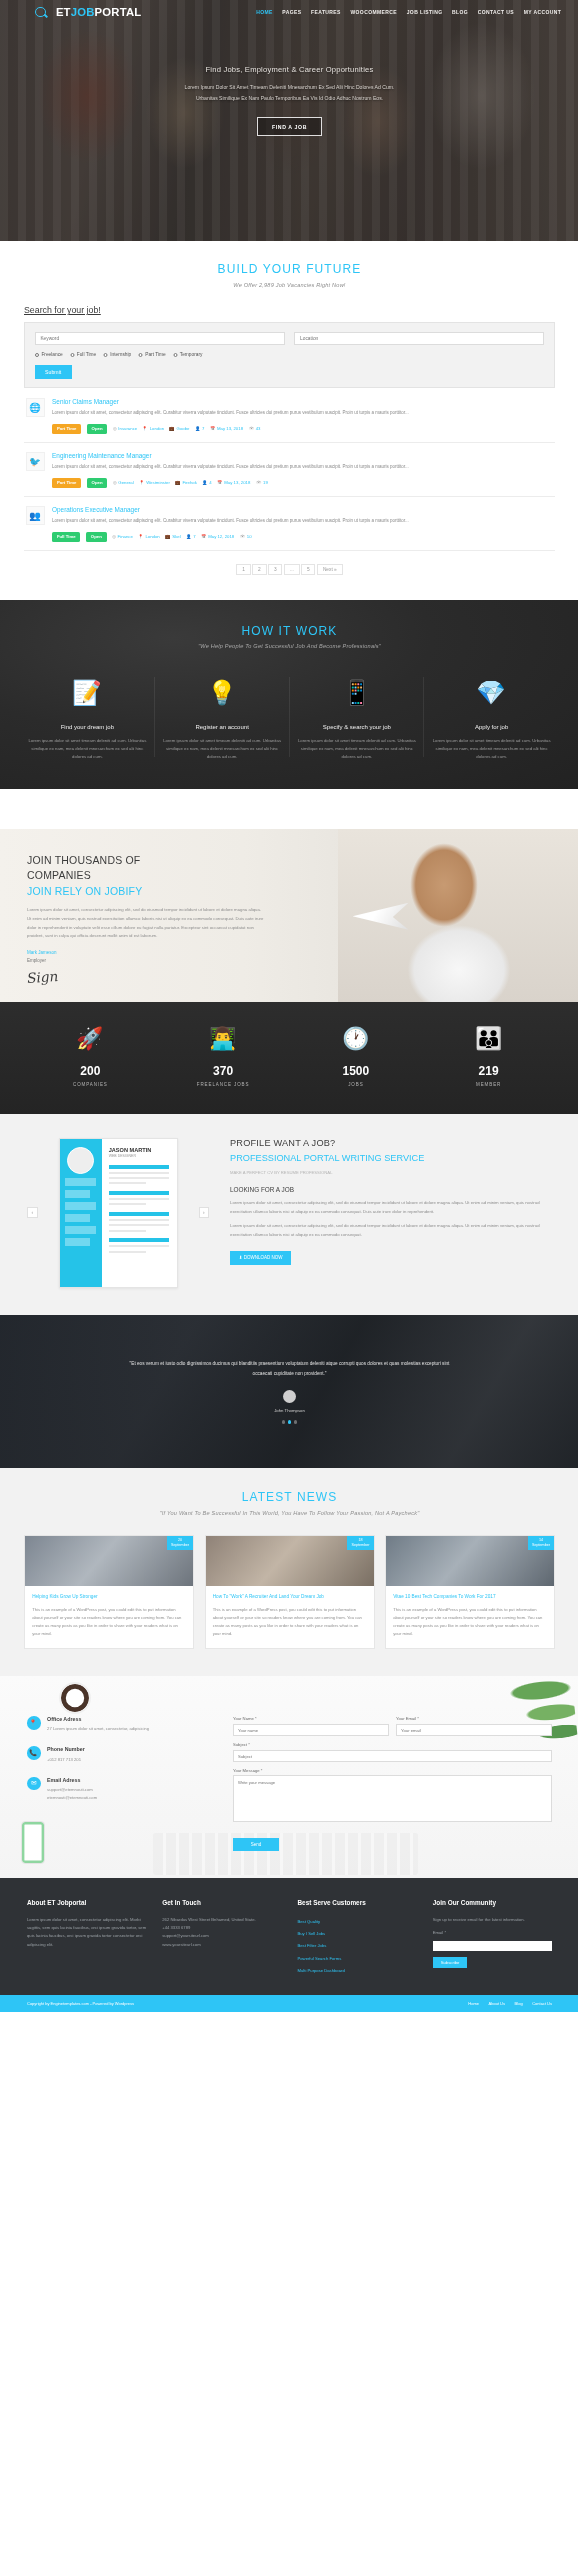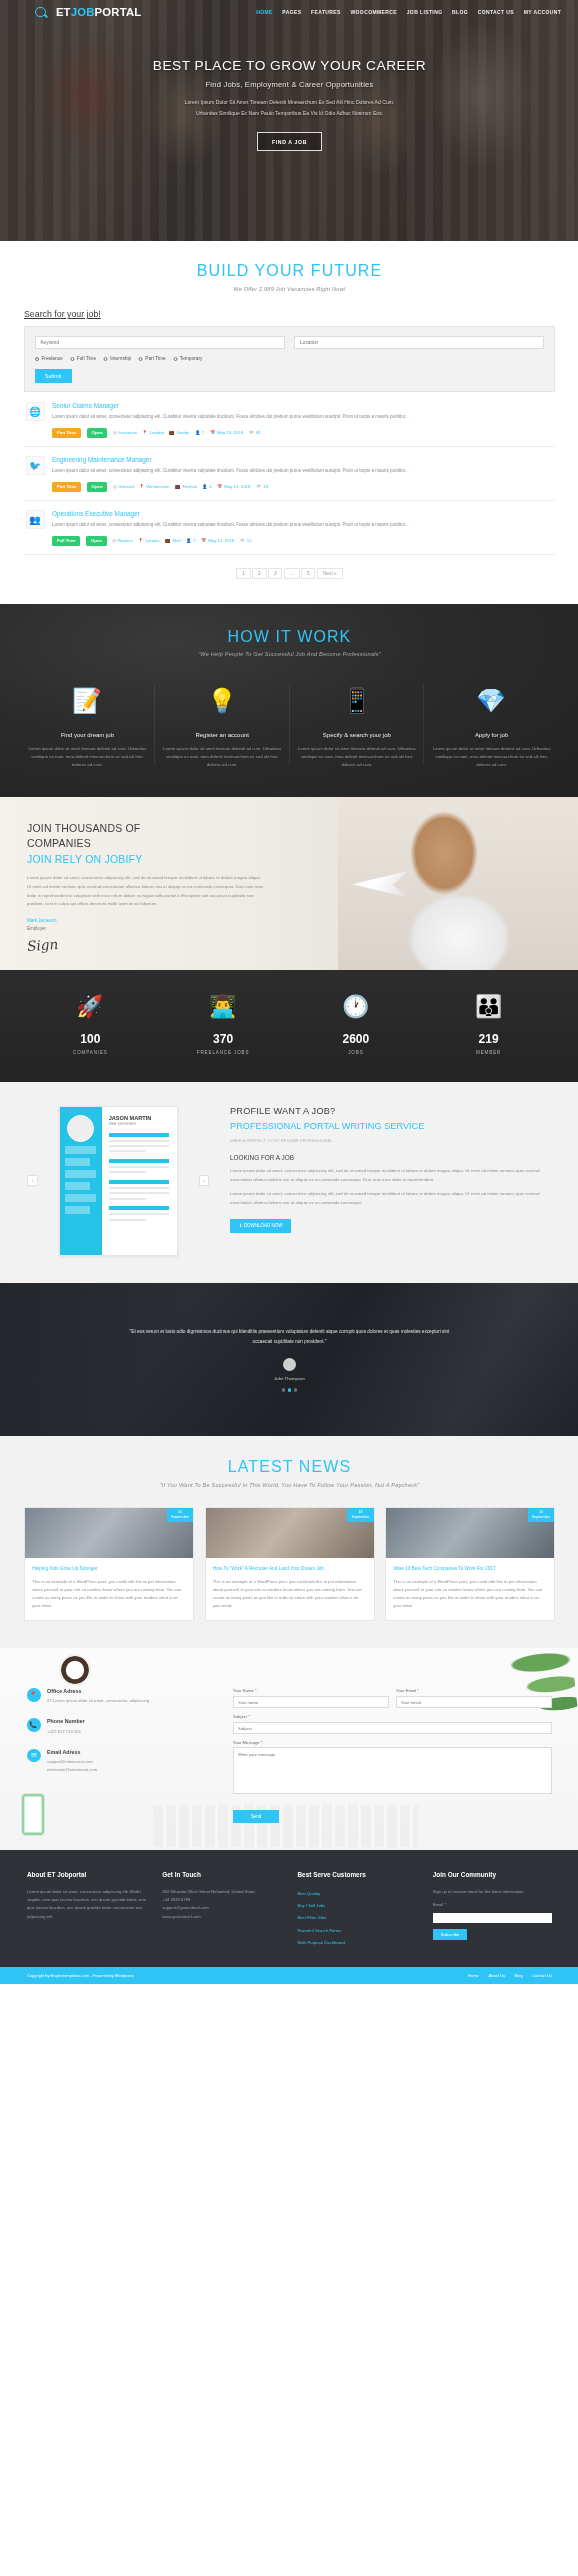--- a/index.html
+++ b/index.html
@@ -79,21 +79,21 @@
     display: inline-block; margin-top: 13px;
     border: 0.8px solid rgba(255,255,255,.85);
     background: rgba(20,18,17,.45);
     color: #fff; font-size: 5.2px; font-weight: bold; letter-spacing: 0.6px;
     padding: 5.6px 13.7px; cursor: pointer;
   }
 
   
   .section { padding: 21px 24px; }
   .sec-title {
-    text-align: center; color: #2ec5f6; font-size: 16px;
+    text-align: center; color: #2ec5f6; font-size: 12px;
     font-weight: normal; letter-spacing: 1.1px;
   }
   .sec-sub {
     text-align: center; color: #8d8d8d; font-size: 5.6px;
     font-style: italic; margin-top: 5.6px; letter-spacing: 0.2px;
   }
   .search-head { font-size: 8.8px; color: #3a3a3a; margin: 17.7px 0 7.2px 0; text-decoration: underline; }
   .search-box { background: #f2f2f2; border: 0.8px solid #e3e3e3; padding: 8.8px 9.6px; }
   .fields { display: flex; gap: 9.6px; }
   .fields input {
@@ -150,20 +150,21 @@
     width: 37px; height: 43px; margin: 0 auto 9.6px auto;
     display: flex; align-items: center; justify-content: center; font-size: 24px;
   }
   .step-t { font-size: 6px; color: #f0f0f0; margin-bottom: 6.4px; }
   .step-d { font-size: 4.3px; color: #9d9d9d; line-height: 1.95; padding: 0 3.2px; }
 
   
   .join {
     position: relative; height: 173px; overflow: hidden;
     background: linear-gradient(90deg, #f4f1ec 0%, #efece6 42%, #e9e6e0 60%, #dcd8d2 100%);
+    margin-top: 40px;
   }
   .join-photo {
     position: absolute; right: 0; top: 0; width: 241px; height: 173px;
     background:
       radial-gradient(ellipse 47px 58px at 106px 56px, #c79a72 0%, #b8885f 60%, transparent 72%),
       radial-gradient(ellipse 64px 56px at 121px 141px, #f7f7f7 0%, #e8e8e8 70%, transparent 80%),
       linear-gradient(180deg,#e9e4dc,#d9d3cb);
   }
   .join-photo:before {
     content:""; position:absolute; left:14.5px; top:74px; width:56px; height:27px;
@@ -370,21 +371,20 @@
         <a href="#">FEATURES</a>
         <a href="#">WOOCOMMERCE</a>
         <a href="#">JOB LISTING</a>
         <a href="#">BLOG</a>
         <a href="#">CONTACT US</a>
         <a href="#">MY ACCOUNT</a>
       </div>
     </div>
 
     <div class="hero-inner">
-      <h1 class="hero-title">BEST PLACE TO GROW YOUR CAREER</h1>
       <div class="hero-sub">Find Jobs, Employment &amp; Career Opportunities</div>
       <div class="hero-p">Lorem Ipsum Dolor Sit Amet Timeam Deleniti Mnesarchum Ex Sed Alii Hinc Dolores Ad Cum.</div>
       <div class="hero-p" style="margin-top:1.6px">Urbanitas Similique Ex Nam Paulo Temporibus Ea Vis Id Odio Adhuc Nostrum Eos.</div>
       <div class="hero-btn">FIND A JOB</div>
     </div>
   </div>
 
   <div class="section">
     <div class="sec-title">BUILD YOUR FUTURE</div>
     <div class="sec-sub">We Offer 2,989 Job Vacancies Right Now!</div>
@@ -576,31 +576,31 @@
       <div class="join-p">Lorem ipsum dolor sit amet, consectetur adipiscing elit, sed do eiusmod tempor incididunt ut labore et dolore magna aliqua. Ut enim ad minim veniam, quis nostrud exercitation ullamco laboris nisi ut aliquip ex ea commodo consequat. Duis aute irure dolor in reprehenderit in voluptate velit esse cillum dolore eu fugiat nulla pariatur. Excepteur sint occaecat cupidatat non proident, sunt in culpa qui officia deserunt mollit anim id est laborum.</div>
       <div class="join-name">Mark Jameson</div>
       <div class="join-role">Employer</div>
       <div class="sig">Sign</div>
     </div>
   </div>
 
   <div class="counters">
     <div class="counter">
       <div class="counter-ico">🚀</div>
-      <div class="counter-n">100</div>
+      <div class="counter-n">200</div>
       <div class="counter-l">COMPANIES</div>
     </div>
     <div class="counter">
       <div class="counter-ico">👨‍💻</div>
       <div class="counter-n">370</div>
       <div class="counter-l">FREELANCE JOBS</div>
     </div>
     <div class="counter">
       <div class="counter-ico">🕐</div>
-      <div class="counter-n">2600</div>
+      <div class="counter-n">1500</div>
       <div class="counter-l">JOBS</div>
     </div>
     <div class="counter">
       <div class="counter-ico">👪</div>
       <div class="counter-n">219</div>
       <div class="counter-l">MEMBER</div>
     </div>
   </div>
 
   <div class="profile">

